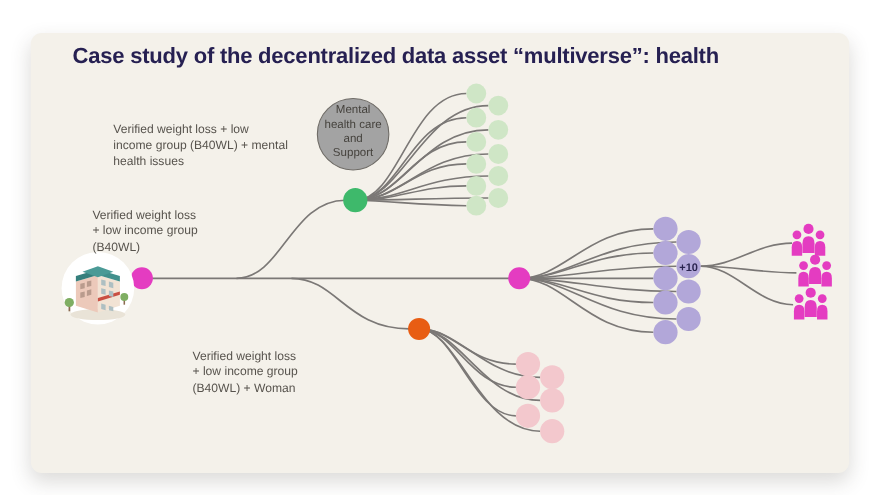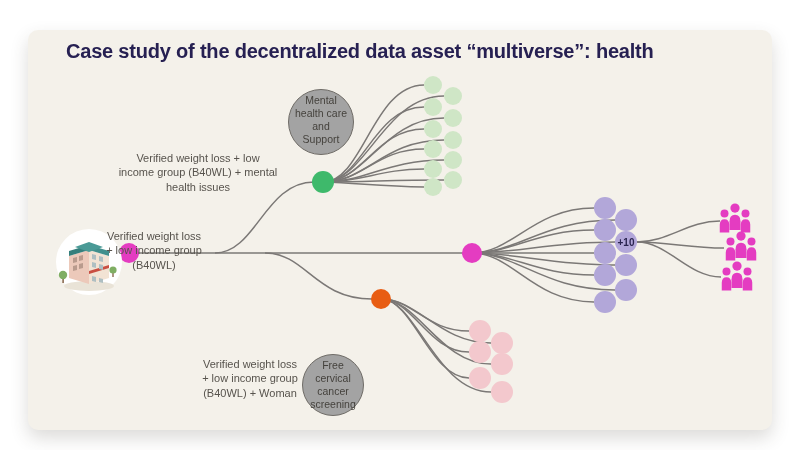--- a/index.html
+++ b/index.html
@@ -27,21 +27,21 @@
   .dot-purple{fill:var(--light-purple,#b2a7d9);}
   .dot-pink{fill:var(--light-pink,#f3c8cd);}
   .node-magenta{fill:var(--magenta,#e43cc1);}
   .node-green{fill:var(--green,#3eb96b);}
   .node-orange{fill:var(--orange,#e85d13);}
   .people{fill:var(--magenta,#e43cc1);}
   .plus-label{font-size:10px;font-weight:700;fill:var(--plus-text,#2b2550);
     text-anchor:middle;font-family:"Liberation Sans",sans-serif;}
   .label{
     position:absolute;color:var(--label-text,#57534d);
-    font-size:11px;line-height:1.3;text-align:center;white-space:pre-line;margin-top:40px;
+    font-size:11px;line-height:1.3;text-align:left;white-space:pre-line;
   }
   .outcome-circle{
     position:absolute;background:#a3a3a3;
     border:1.4px solid var(--circle-border,#6f6c67);
     border-radius:50%;display:flex;align-items:flex-start;justify-content:center;
     text-align:center;color:#45423d;
     box-sizing:border-box;
   }
   .outcome-circle .txt{padding:4px;font-size:10.5px;line-height:1.25;}
   #impact-circle .txt{font-size:10.5px;}
@@ -234,18 +234,15 @@
 
 
   <div class="label" style="left:147px;top:287px;width:150px;">Verified weight loss
 + low income group
 (B40WL) + Woman</div>
 
   <div class="outcome-circle" id="mental-circle" style="left:260px;top:59px;width:66px;height:66px;">
     <span class="txt">Mental health care and Support</span>
   </div>
 
-  <div class="outcome-circle" id="cervical-circle" style="left:274px;top:324px;width:62px;height:62px;">
-    <span class="txt">Free cervical cancer screening</span>
-  </div>
 
 
 </div>
 
 </body></html>

